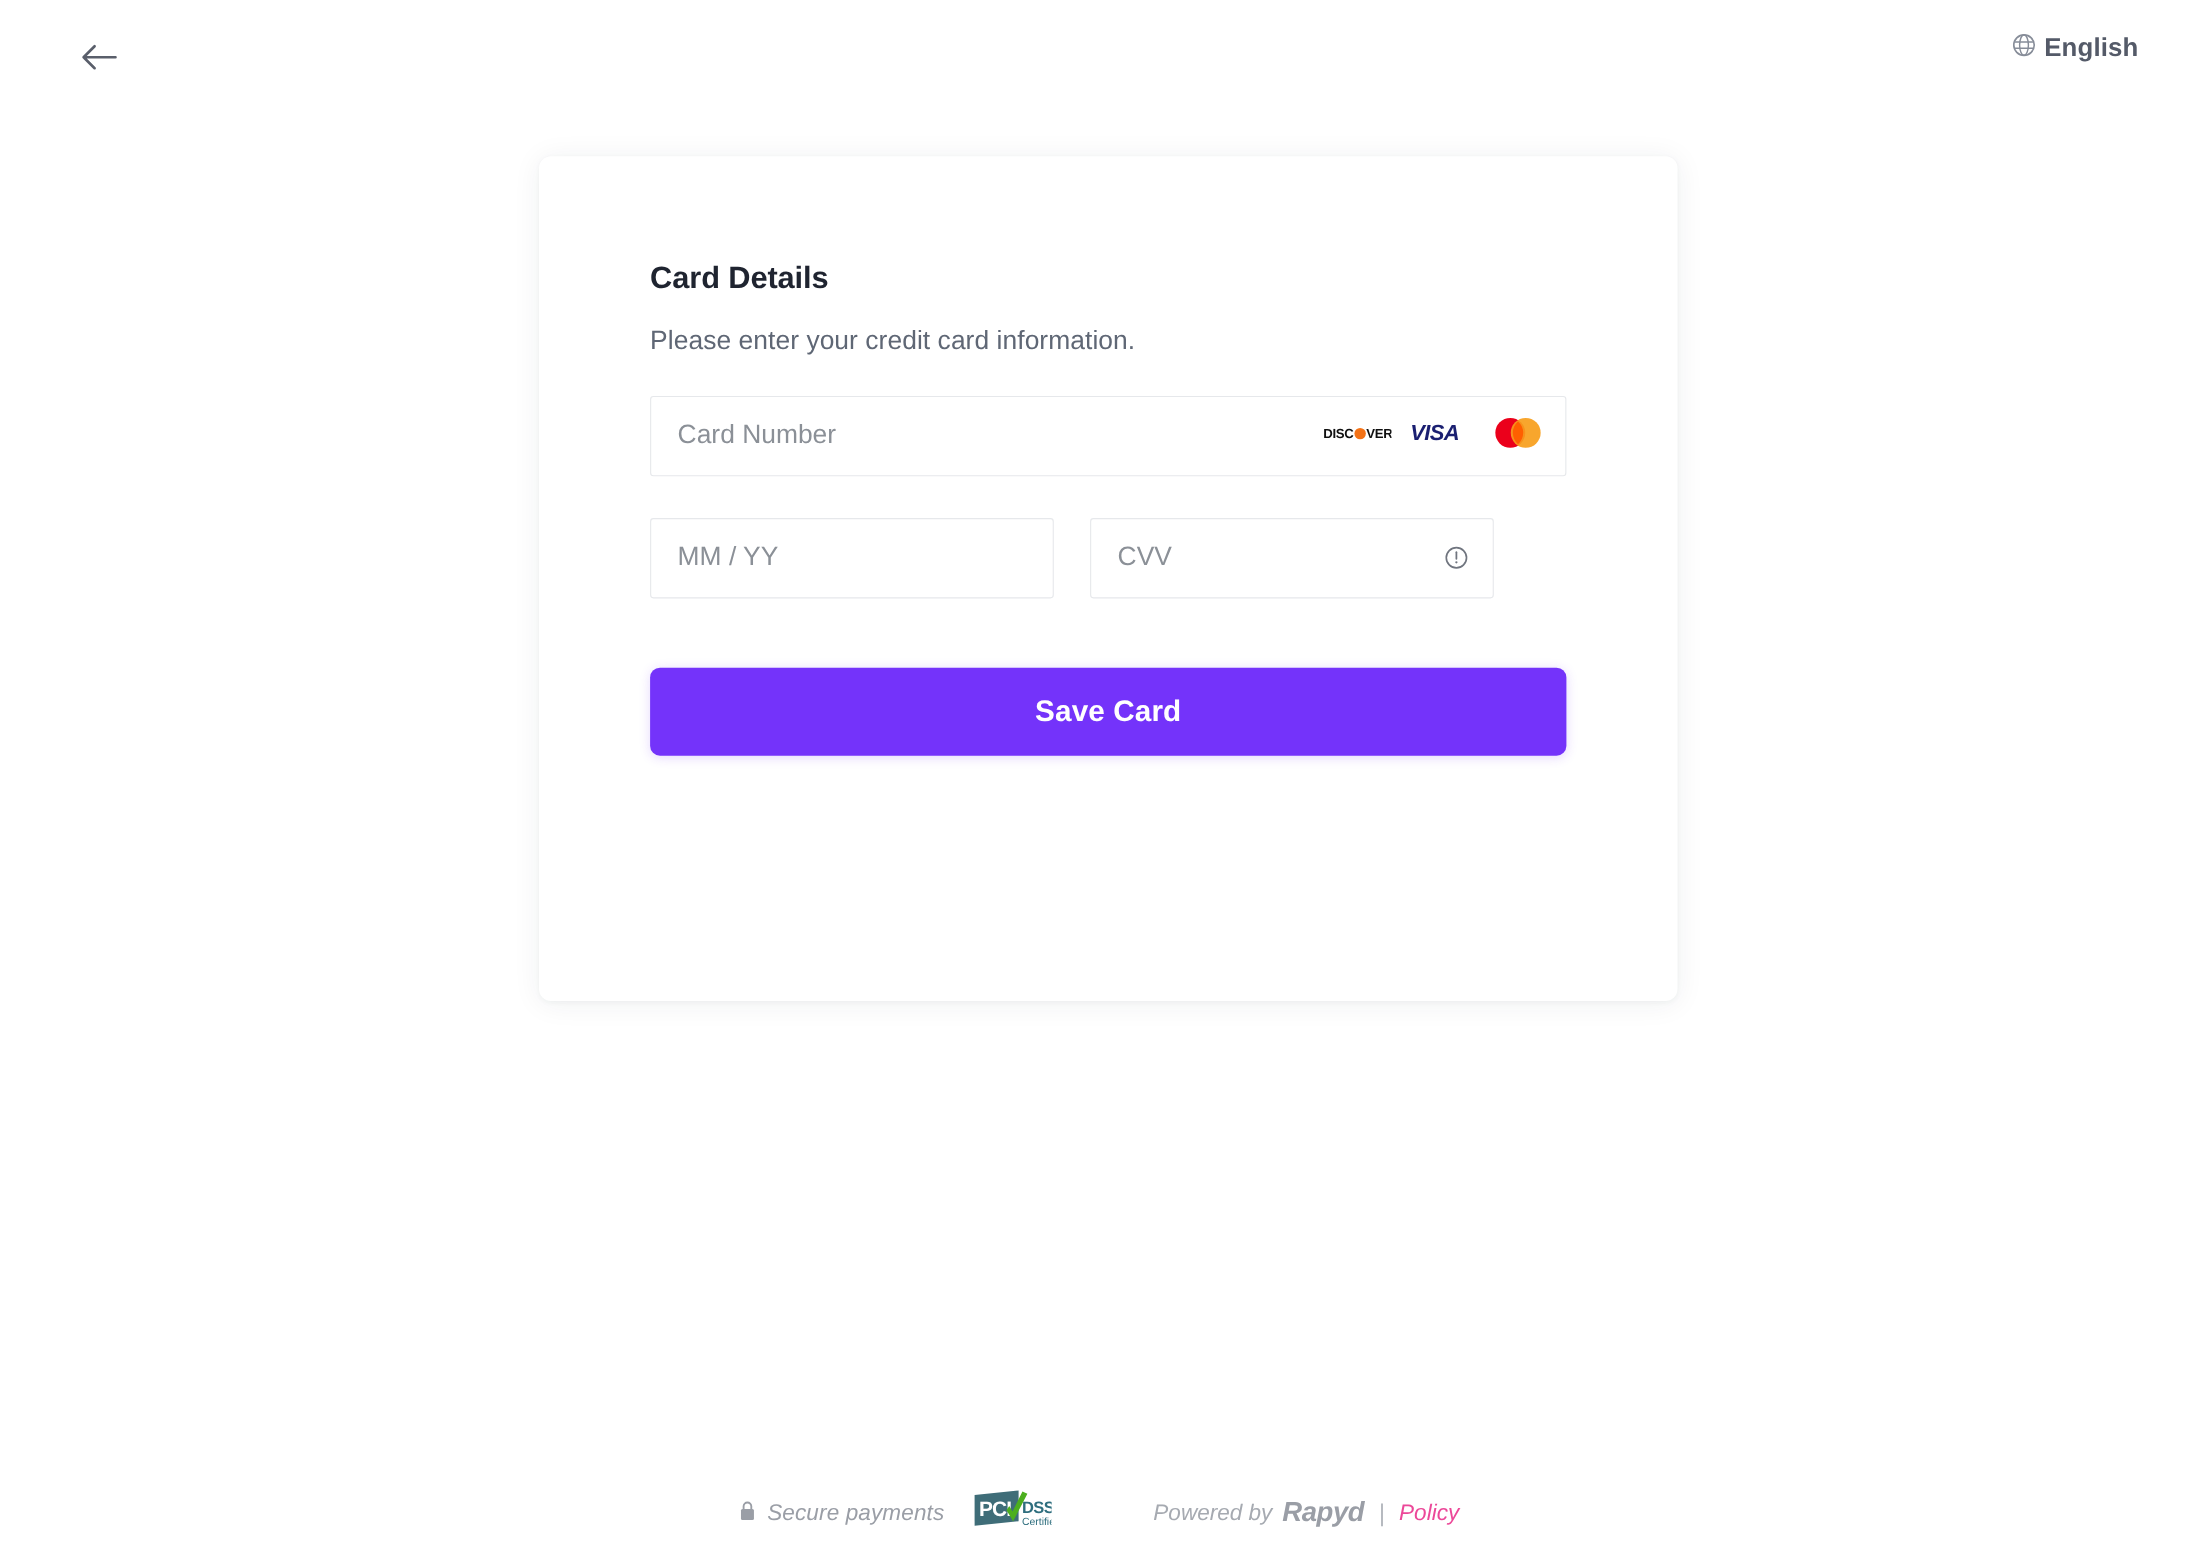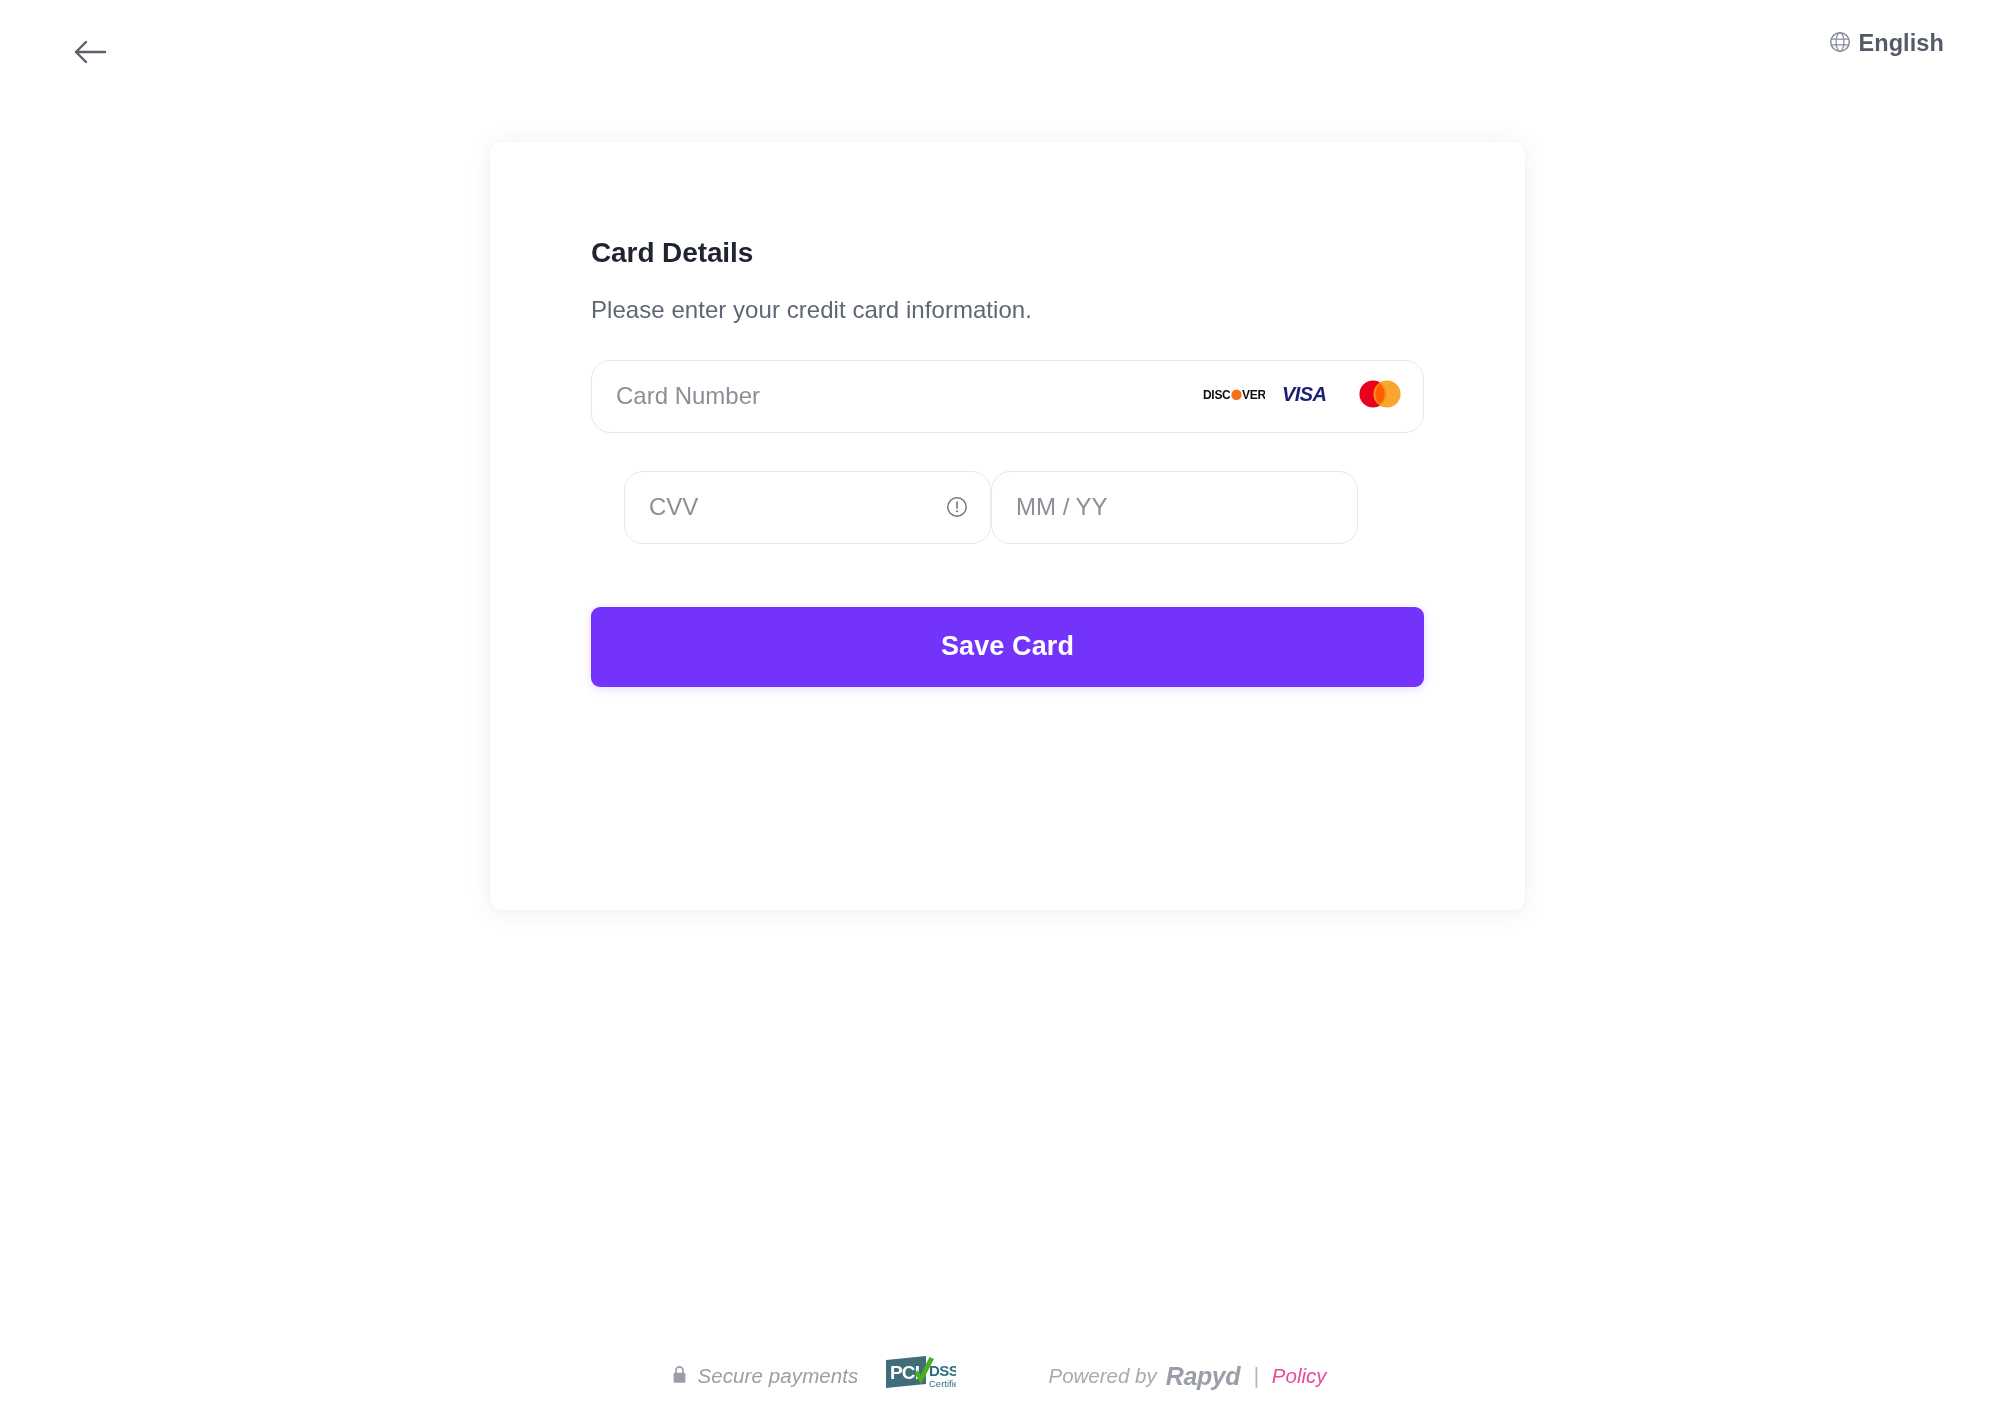--- a/index.html
+++ b/index.html
@@ -90,21 +90,21 @@
     font-weight: 400;
     color: #5f6775;
     letter-spacing: 0.05px;
   }
 
   
   .field {
     position: relative;
     height: 73px;
     border: 1px solid #e6e8eb;
-    border-radius: 19px;
+    border-radius: 3px;
     background: #ffffff;
     display: flex;
     align-items: center;
     cursor: text;
   }
   .field input {
     border: none;
     outline: none;
     background: transparent;
     width: 100%;
@@ -289,35 +289,35 @@
             <circle cx="30" cy="14.5" r="13.6" fill="#f79e1b" fill-opacity="0.92"></circle>
             <path d="M23 4.2 a13.6 13.6 0 0 0 0 20.6 a13.6 13.6 0 0 0 0 -20.6Z" fill="#ff5f00"></path>
           </svg>
         </span>
 
       </div>
     </div>
 
     <div class="row-expiry-cvv">
 
+      <div class="field field-expiry">
+        <input type="text" placeholder="MM / YY" style="">
+      </div>
+
       <div class="field field-cvv">
         <input type="text" placeholder="CVV" style="">
         <span class="cvv-info">
           <svg width="22" height="22" viewBox="0 0 22 22" fill="none">
             <circle cx="11" cy="11" r="9.2" stroke="#70757f" stroke-width="1.5"></circle>
             <path d="M11 6 V12" stroke="#70757f" stroke-width="1.6" stroke-linecap="round"></path>
             <circle cx="11" cy="15.2" r="1.05" fill="#70757f"></circle>
           </svg>
         </span>
       </div>
 
-      <div class="field field-expiry">
-        <input type="text" placeholder="MM / YY" style="">
-      </div>
-
     </div>
 
 
     <button class="submit-button">Save Card</button>
 
   </div>
 </div>
 
 <div class="footer">
 

